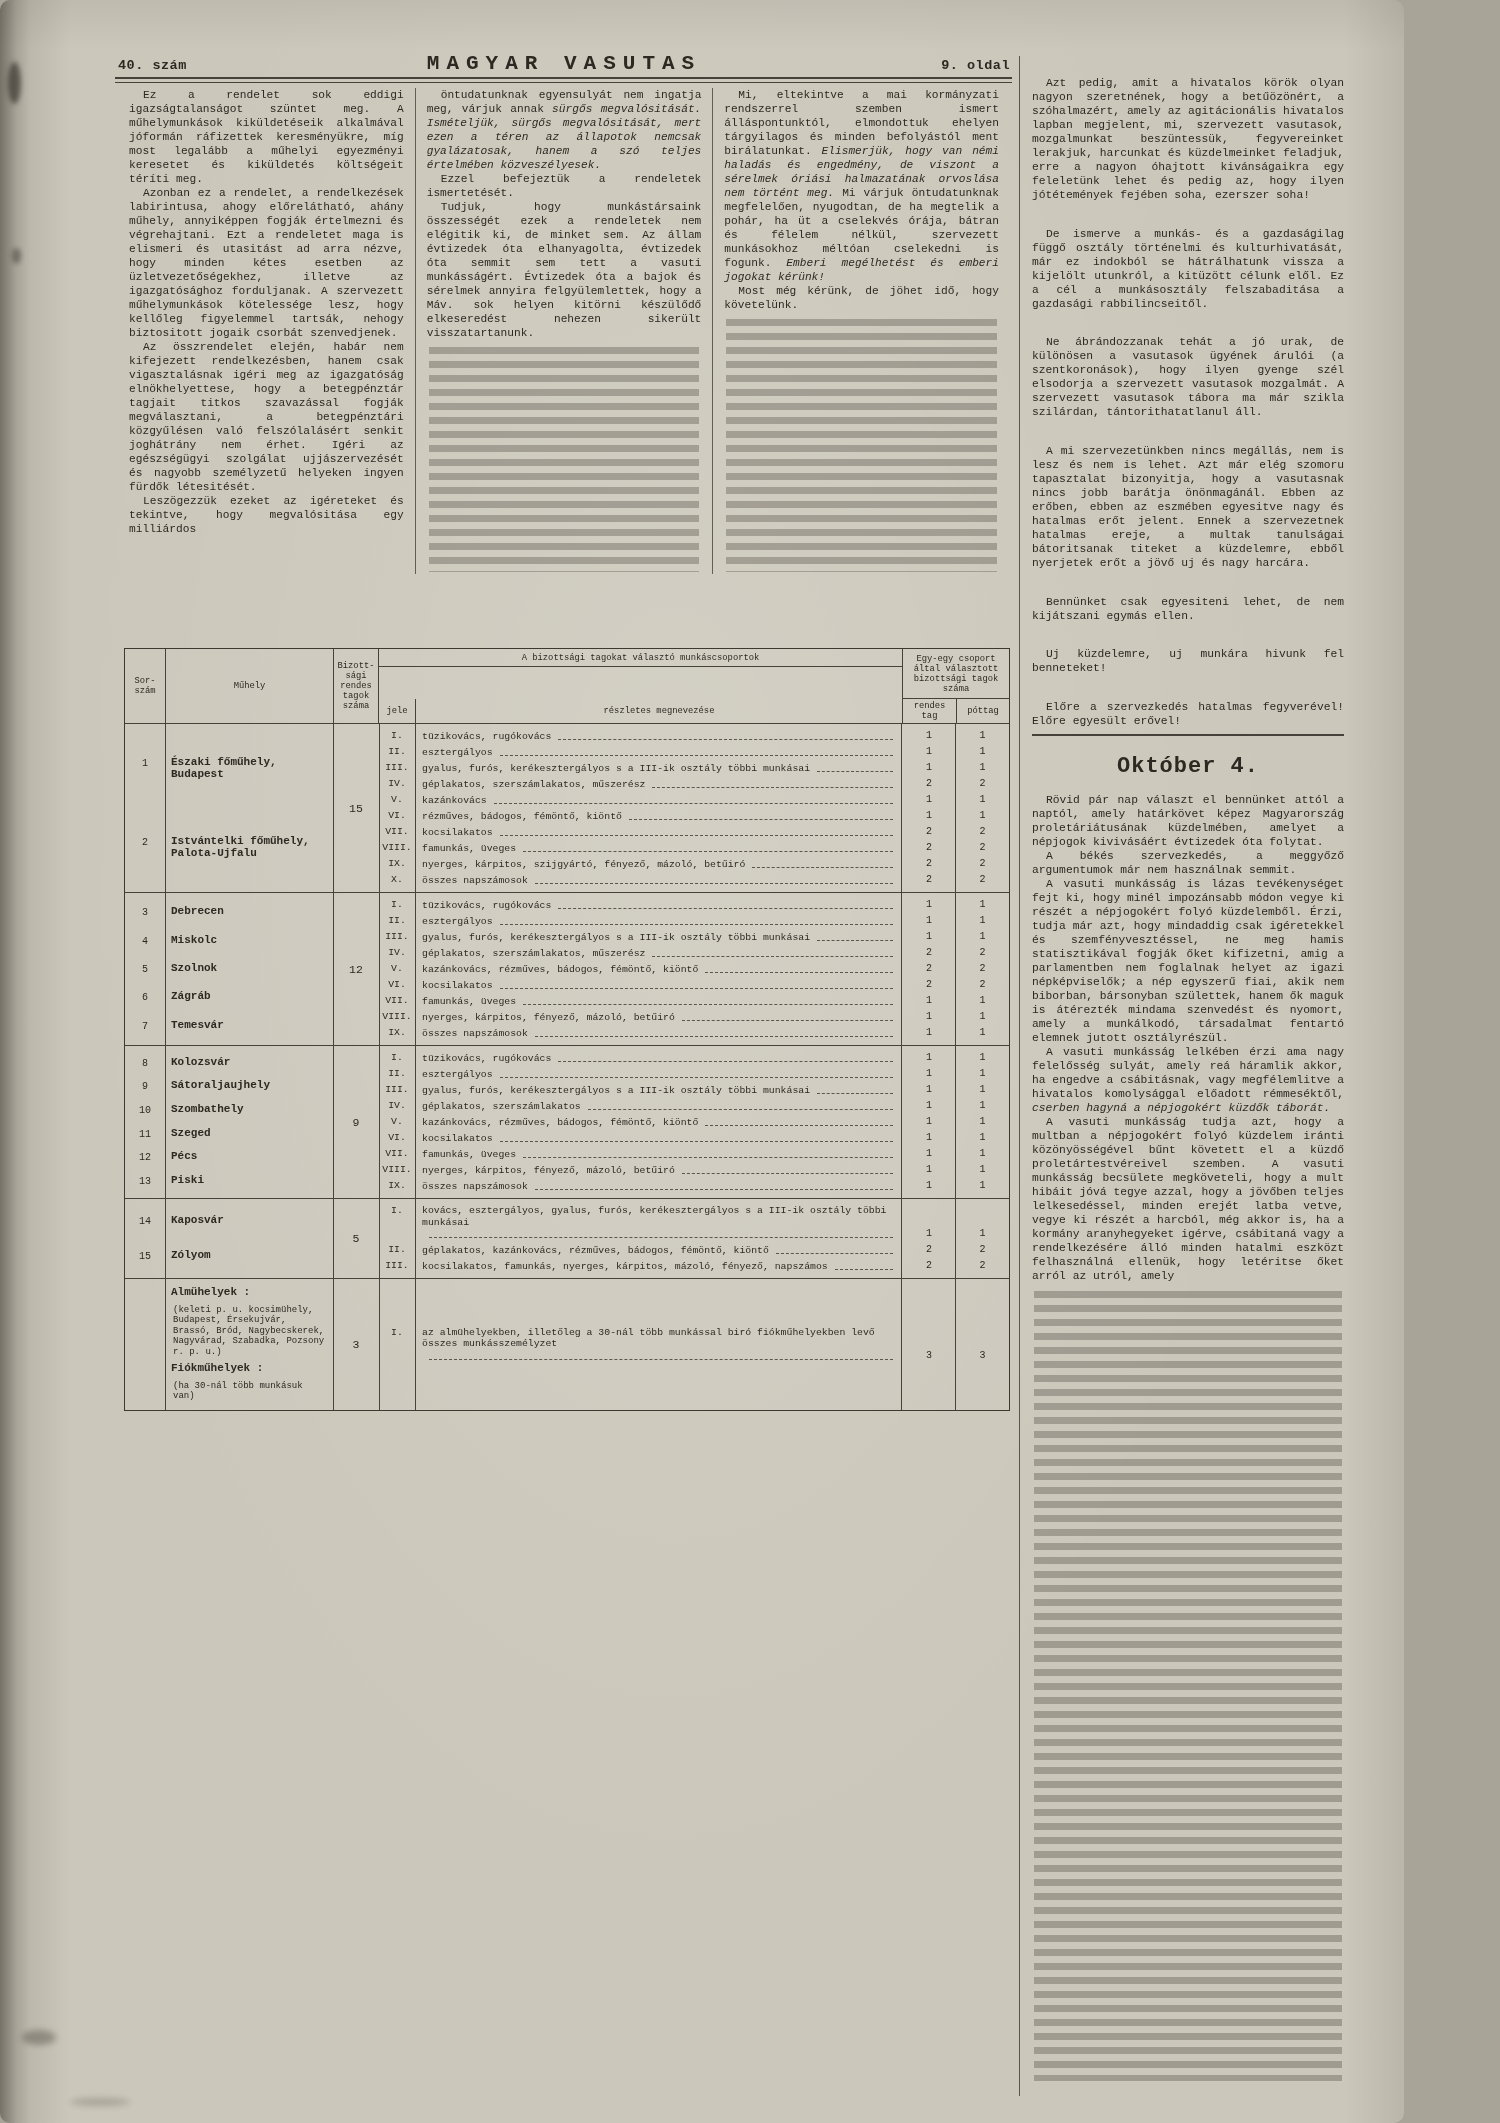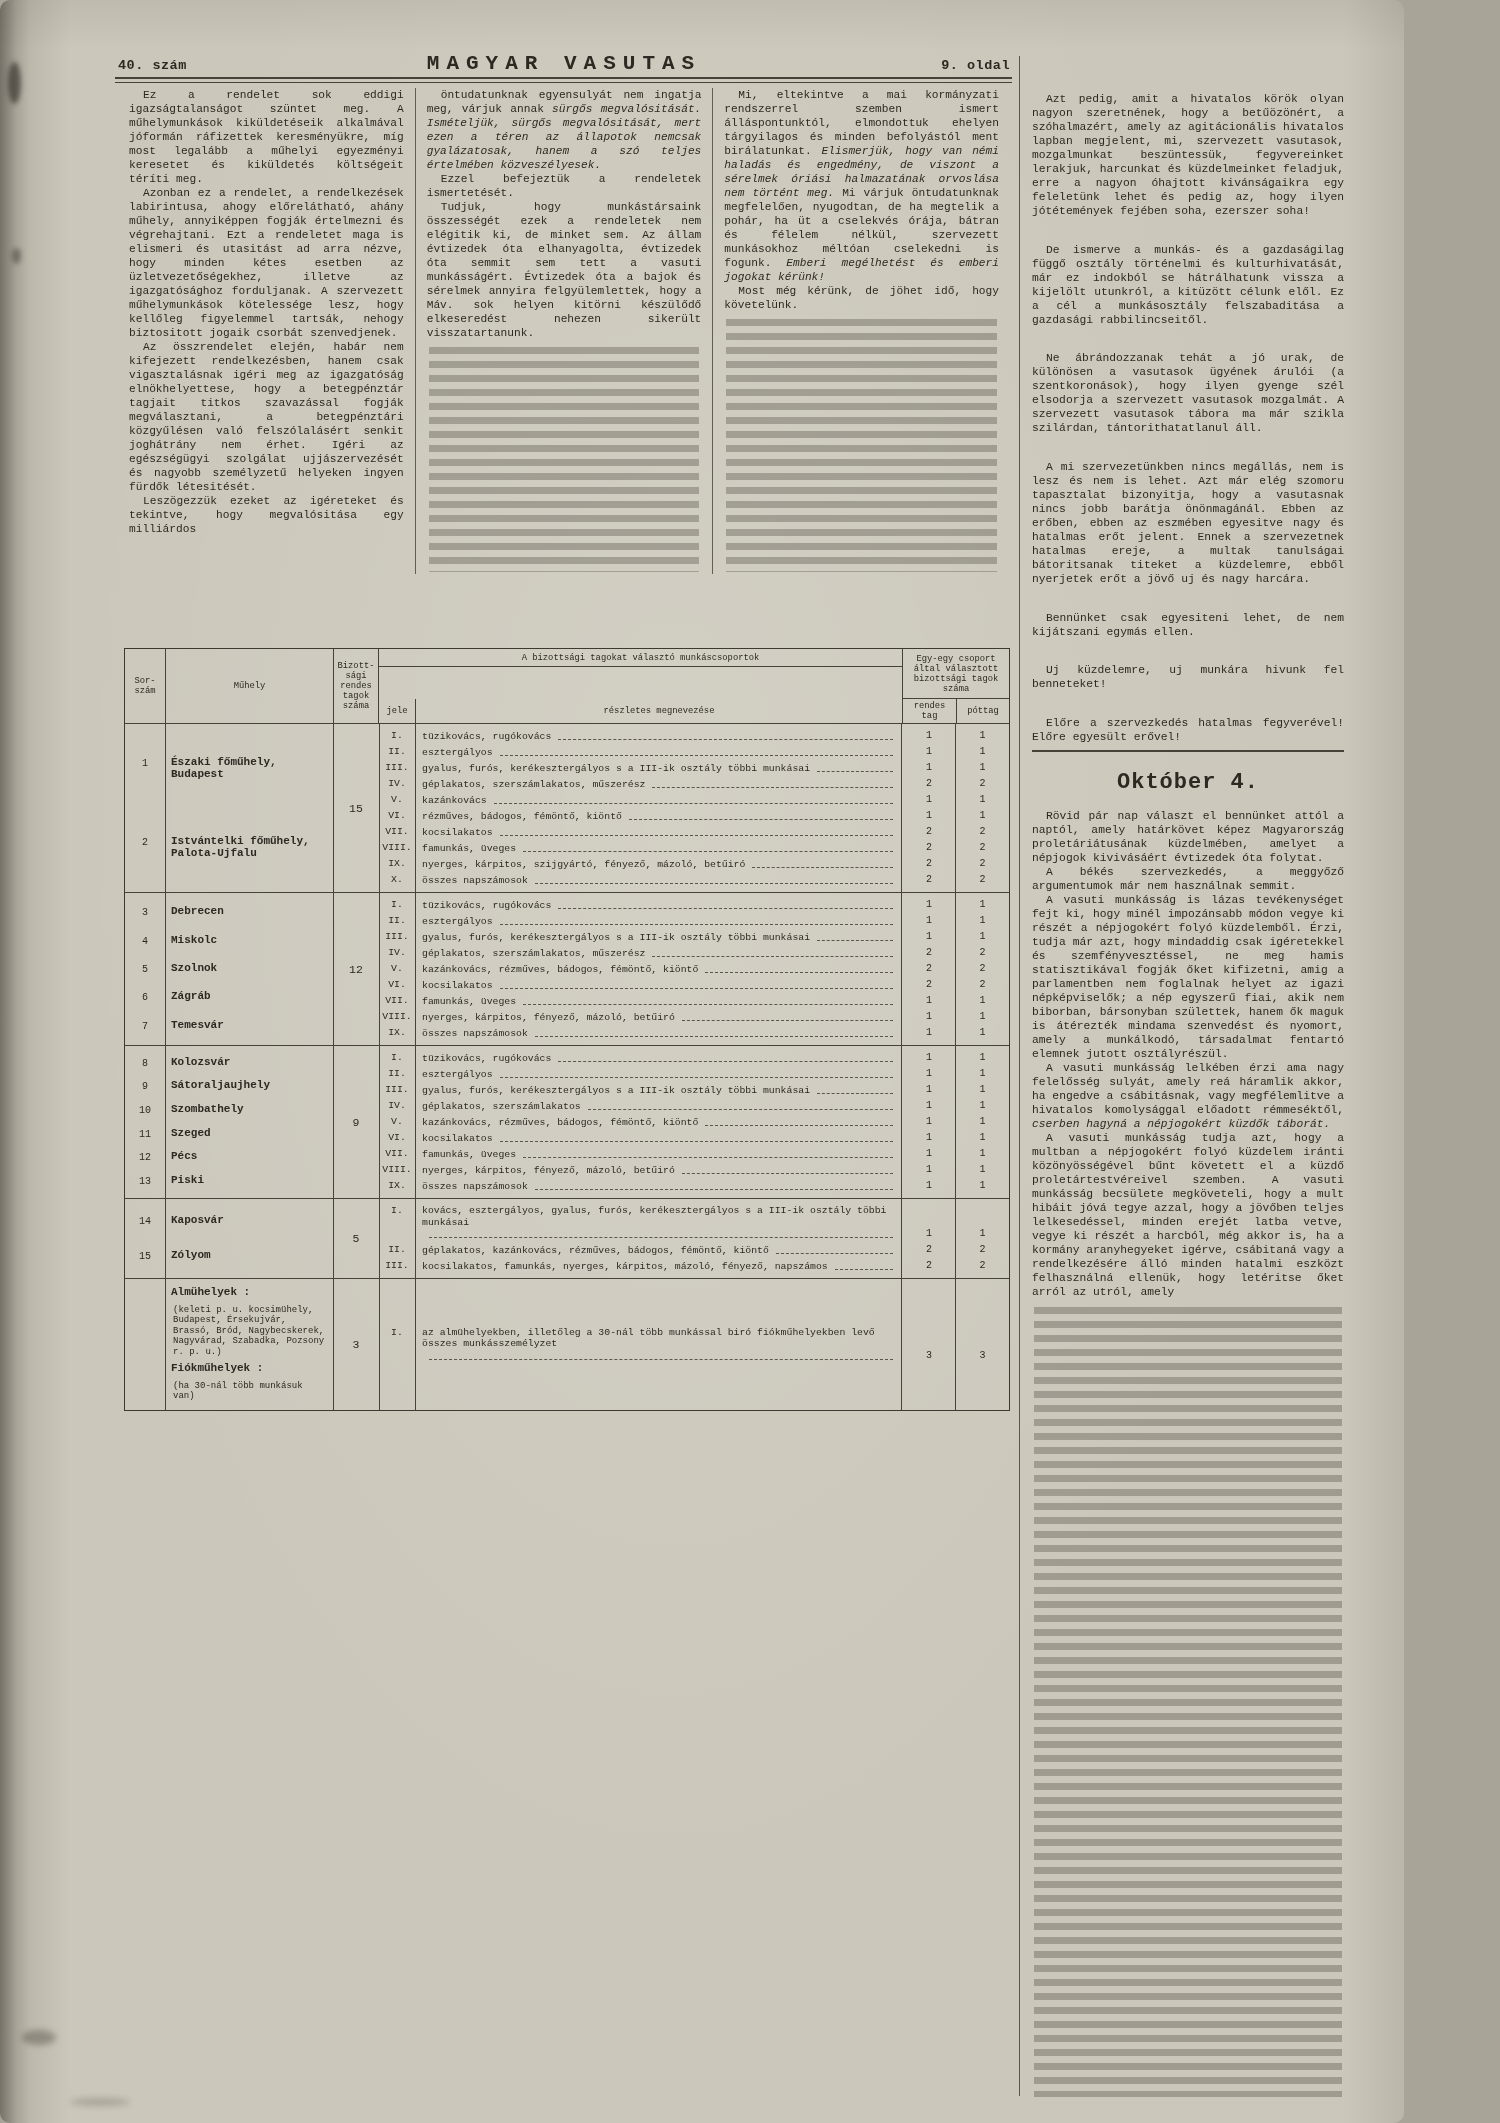--- a/index.html
+++ b/index.html
@@ -87,21 +87,21 @@
   .tg-mem{display:flex;align-items:center;justify-content:center;font-size:11.5px;}
   .tg-rows{display:flex;flex-direction:column;justify-content:space-around;padding:4px 0;}
   .grow{display:grid;grid-template-columns:36px 1fr 54px 53px;margin:1px 0;}
   .g-jele{text-align:center;font-size:9.8px;line-height:11.5px;padding:1px 2px;}
   .g-desc{display:flex;flex-wrap:wrap;align-items:flex-end;padding:1px 7px;font-size:9.8px;line-height:11.5px;}
   .g-desc .t{white-space:normal;}
   .leader{flex:1 1 26px;height:9px;margin:0 2px 2px 7px;border-bottom:1px dashed var(--rule-soft);}
   .g-num{display:flex;align-items:flex-end;justify-content:center;font-size:10px;padding:1px 0 2px;}
 
   
-  .rightcol{position:absolute;left:1032px;top:92px;width:312px;height:2015px;display:flex;flex-direction:column;overflow:hidden;}
+  .rightcol{position:absolute;left:1032px;top:76px;width:312px;height:2015px;display:flex;flex-direction:column;overflow:hidden;}
   .rc-top{height:652px;display:flex;flex-direction:column;justify-content:space-between;}
   .rightcol .para{font-size:11.3px;line-height:14px;}
   .divider{border-top:2px solid var(--rule);margin:6px 0 0;}
   .okt{font-size:22px;font-weight:bold;text-align:center;letter-spacing:1px;margin:18px 0 14px;}
   .rc-bottom{display:flex;flex-direction:column;}
   .rfill{flex:1 1 auto;margin:8px 2px 10px;}
 </style>
 </head>
 <body>
 

